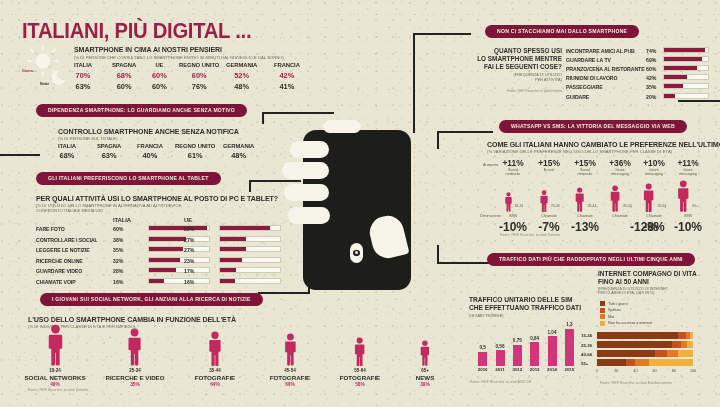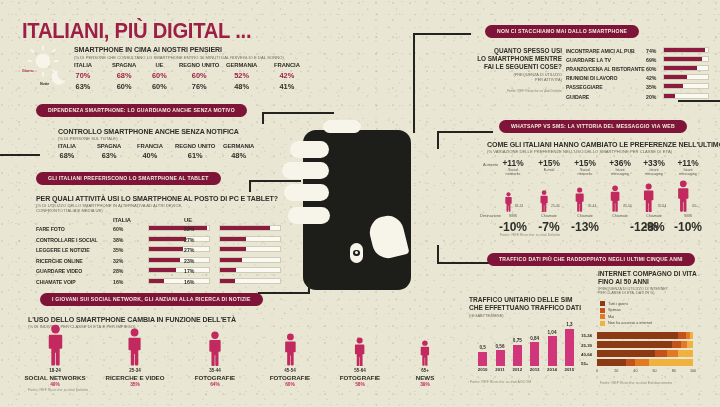--- a/index.html
+++ b/index.html
@@ -511,21 +511,21 @@
     <div class="wa-minus" style="left: 585px; top: 220px; transform: translateX(-50%);">-13%</div>
     <div class="wa-plus" style="left: 620px; top: 158px; transform: translateX(-50%);">+36%</div>
     <div class="wa-cat" style="left: 620px; top: 168px; transform: translateX(-50%); width: 34px;">Istant<br>messaging</div>
     <div class="person" style="left: 608.91px; top: 185.12px;"><svg viewBox="0 0 20 44" width="12.18" height="26.88">
     <circle cx="10" cy="5.2" r="4.6" fill="#c22a5f"></circle>
     <path d="M4.2 11.2h11.6a1.3 1.3 0 0 1 1.3 1.3v12.3a1.1 1.1 0 0 1-1.1 1.1h-1.6v16.6a1.2 1.2 0 0 1-1.2 1.2h-1.6a1.2 1.2 0 0 1-1.2-1.2V30.2H9.6v12.3a1.2 1.2 0 0 1-1.2 1.2H6.8a1.2 1.2 0 0 1-1.2-1.2V25.9H4a1.1 1.1 0 0 1-1.1-1.1V12.5a1.3 1.3 0 0 1 1.3-1.3z" fill="#c22a5f"></path>
   </svg></div>
     <div class="wa-age" style="left: 623.09px; top: 204px;">45-54</div>
     <div class="wa-cat" style="left: 620px; top: 214px; transform: translateX(-50%); width: 34px;">Chiamate</div>
     <div class="wa-minus" style="left: 644px; top: 220px; transform: translateX(-50%);">-12%</div>
-    <div class="wa-plus" style="left: 654px; top: 158px; transform: translateX(-50%);">+33%</div>
+    <div class="wa-plus" style="left: 654px; top: 158px; transform: translateX(-50%);">+10%</div>
     <div class="wa-cat" style="left: 654px; top: 168px; transform: translateX(-50%); width: 34px;">Istant<br>messaging</div>
     <div class="person" style="left: 642.33px; top: 182.56px;"><svg viewBox="0 0 20 44" width="13.34" height="29.44">
     <circle cx="10" cy="5.2" r="4.6" fill="#c22a5f"></circle>
     <path d="M4.2 11.2h11.6a1.3 1.3 0 0 1 1.3 1.3v12.3a1.1 1.1 0 0 1-1.1 1.1h-1.6v16.6a1.2 1.2 0 0 1-1.2 1.2h-1.6a1.2 1.2 0 0 1-1.2-1.2V30.2H9.6v12.3a1.2 1.2 0 0 1-1.2 1.2H6.8a1.2 1.2 0 0 1-1.2-1.2V25.9H4a1.1 1.1 0 0 1-1.1-1.1V12.5a1.3 1.3 0 0 1 1.3-1.3z" fill="#c22a5f"></path>
   </svg></div>
     <div class="wa-age" style="left: 657.67px; top: 204px;">55-64</div>
     <div class="wa-cat" style="left: 654px; top: 214px; transform: translateX(-50%); width: 34px;">Chiamate</div>
     <div class="wa-minus" style="left: 654px; top: 220px; transform: translateX(-50%);">-8%</div>
     <div class="wa-plus" style="left: 688px; top: 158px; transform: translateX(-50%);">+11%</div>
     <div class="wa-cat" style="left: 688px; top: 168px; transform: translateX(-50%); width: 34px;">Istant<br>messaging</div>

